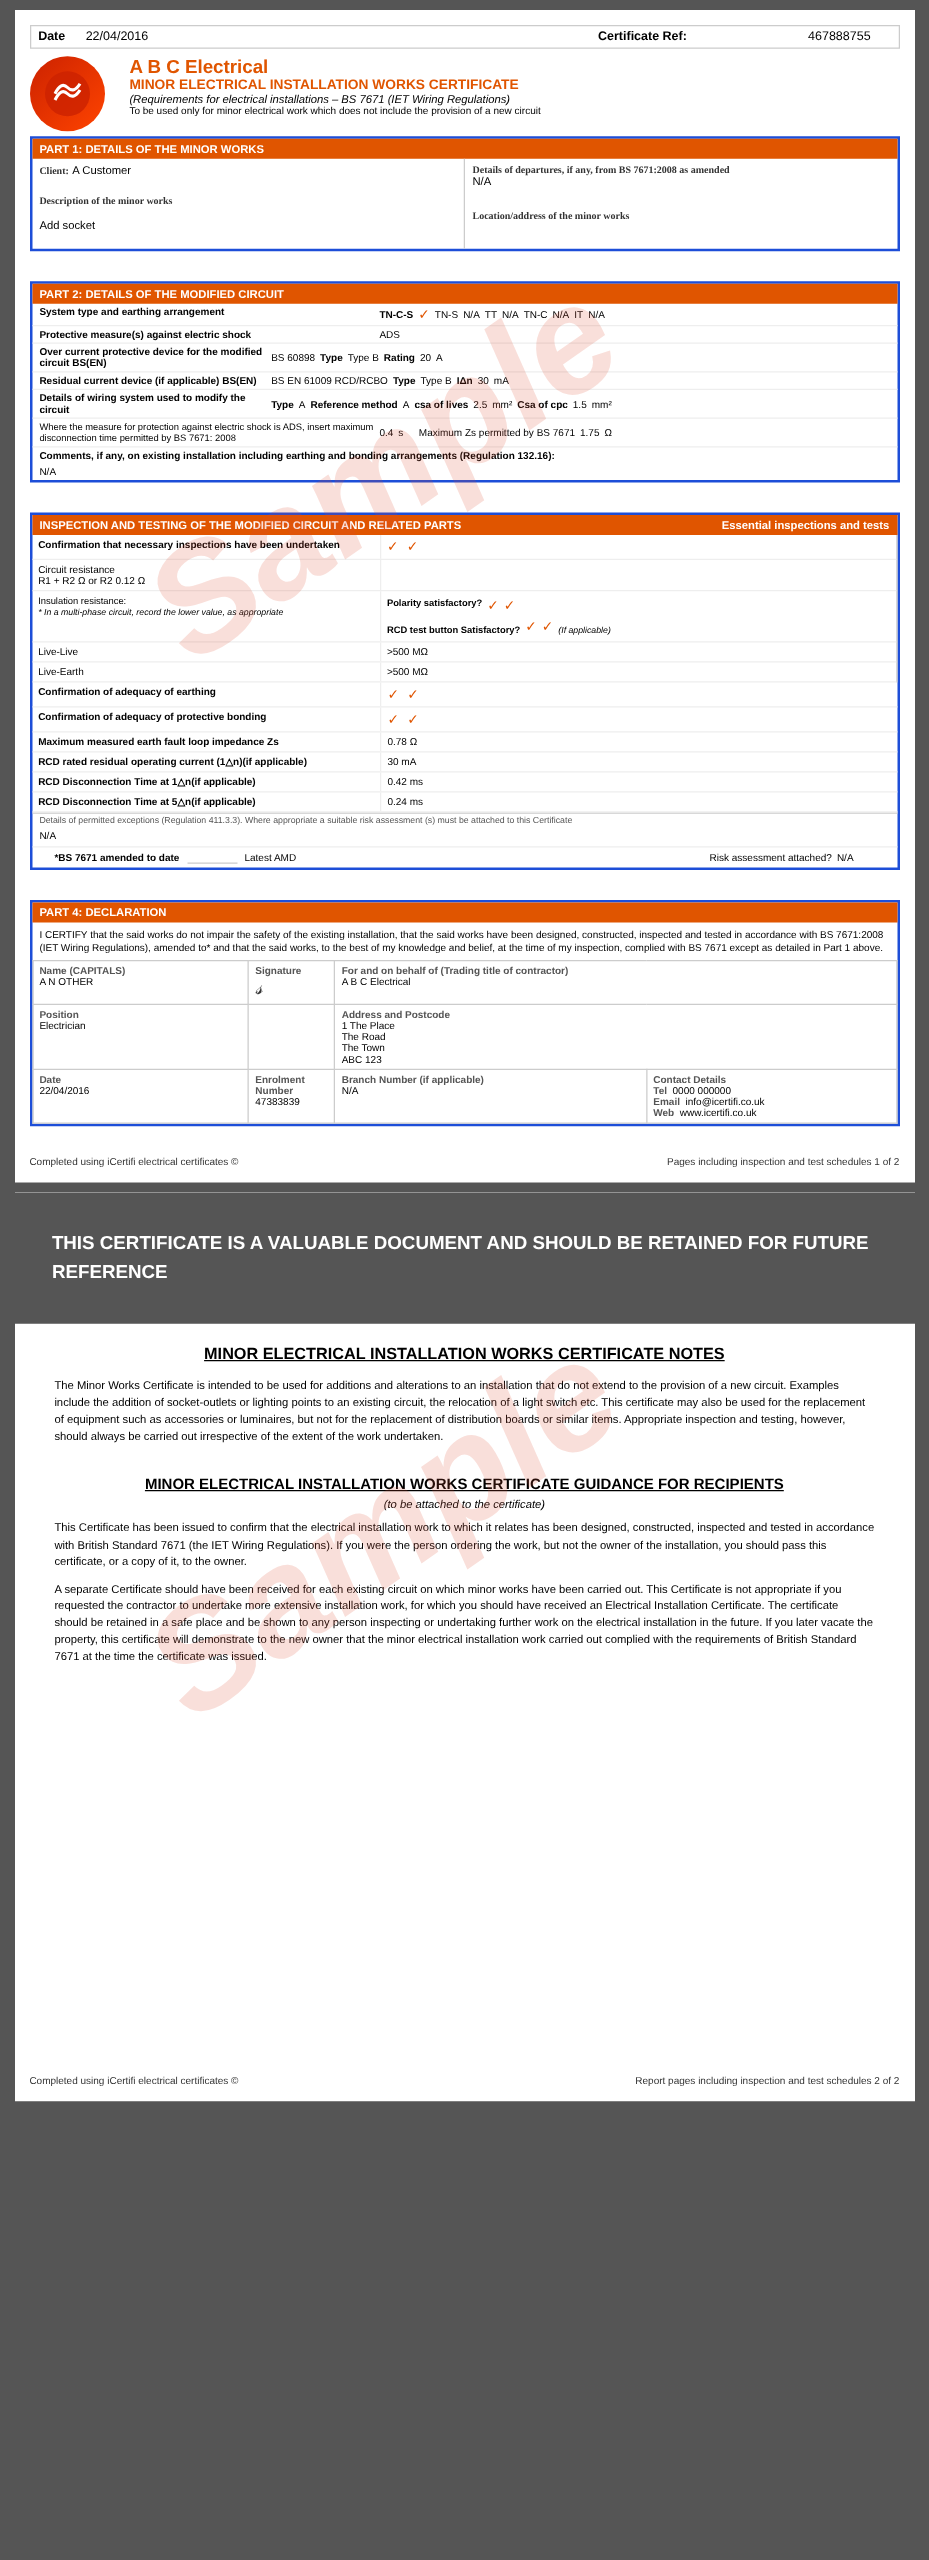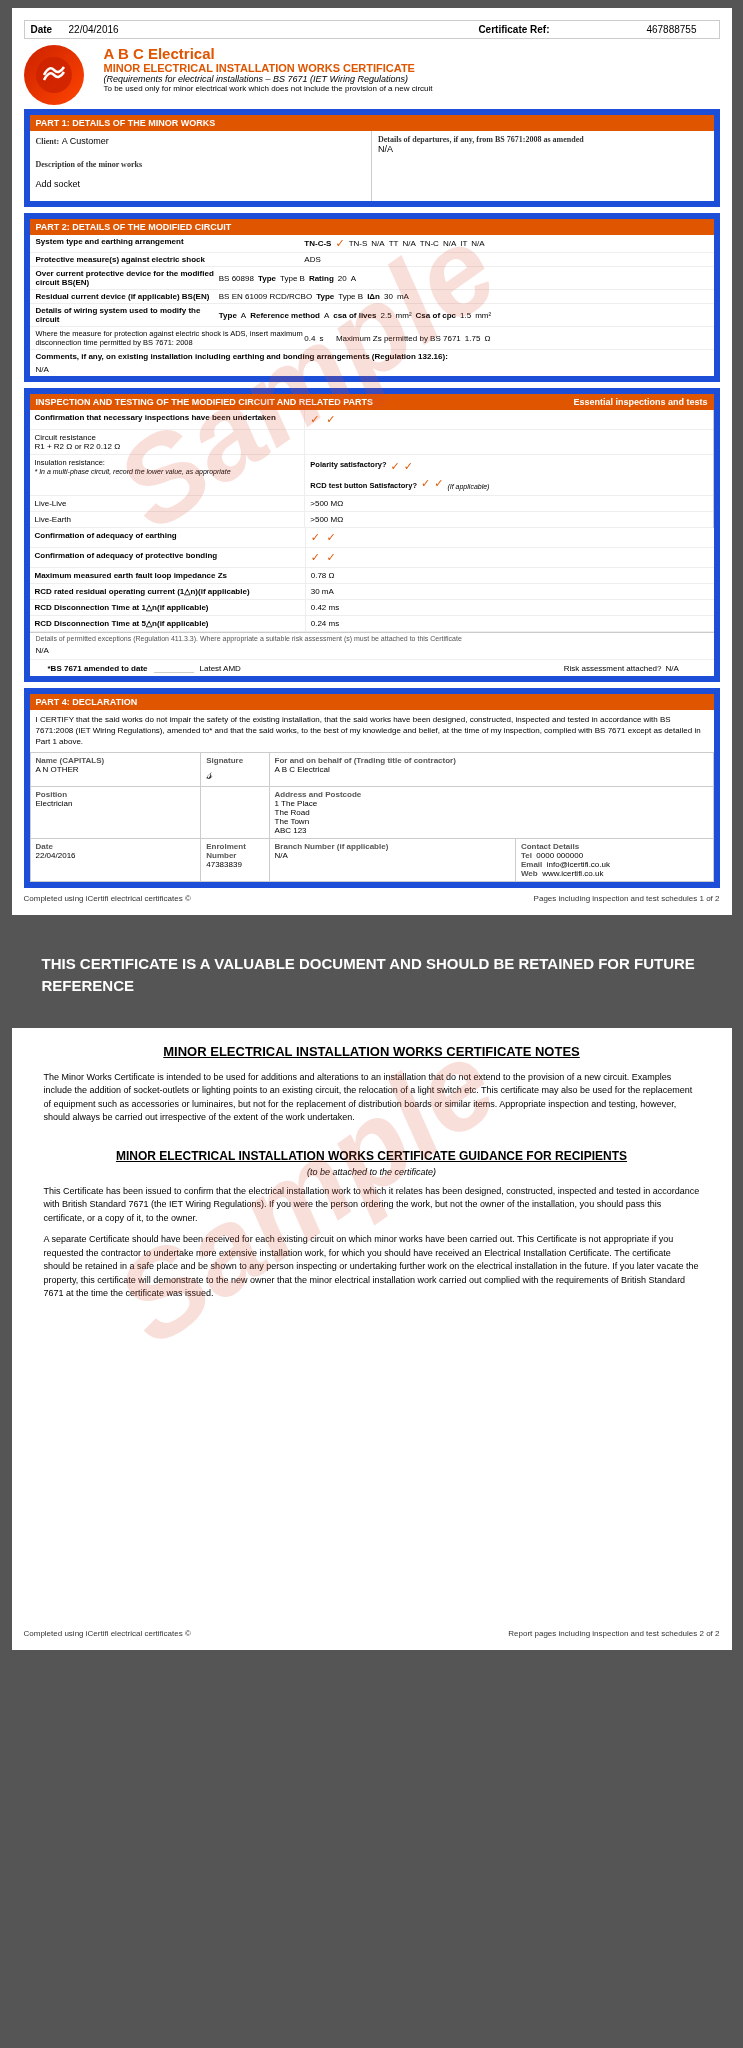--- a/index.html
+++ b/index.html
@@ -90,22 +90,22 @@
     .section-header {
       background: #e05500;
       color: white;
       padding: 3px 6px;
       font-weight: bold;
       font-size: 9px;
       margin-bottom: 2px;
     }
 
     .section-box {
-      border: 6px solid #1d4ed8;
-      margin-bottom: 6px;
+      border: 2px solid #1d4ed8;
+      margin-bottom: 24px;
     }
     .section-box .section-header { margin-bottom: 0; }
 
     .two-col {
       display: flex;
     }
     .two-col .col-left {
       flex: 1;
       padding: 4px 6px;
       border-right: 1px solid #ccc;
@@ -267,20 +267,24 @@
           <div style="height:10px"></div>
           <div class="field-value">Add socket</div>
         </div>
       </div>
       <div class="col-right">
         <div class="field-row">
           <div class="field-label">Details of departures, if any, from BS 7671:2008 as amended</div>
           <div class="field-value">N/A</div>
         </div>
         <div style="height:10px"></div>
+        <div class="field-row">
+          <div class="field-label">Location/address of the minor works</div>
+          <div class="field-value">&nbsp;</div>
+        </div>
       </div>
     </div>
   </div>
 
   <div class="section-box">
     <div class="section-header">PART 2: DETAILS OF THE MODIFIED CIRCUIT</div>
 
     <div class="part2-row">
       <div class="part2-label">System type and earthing arrangement</div>
       <div class="part2-values">

